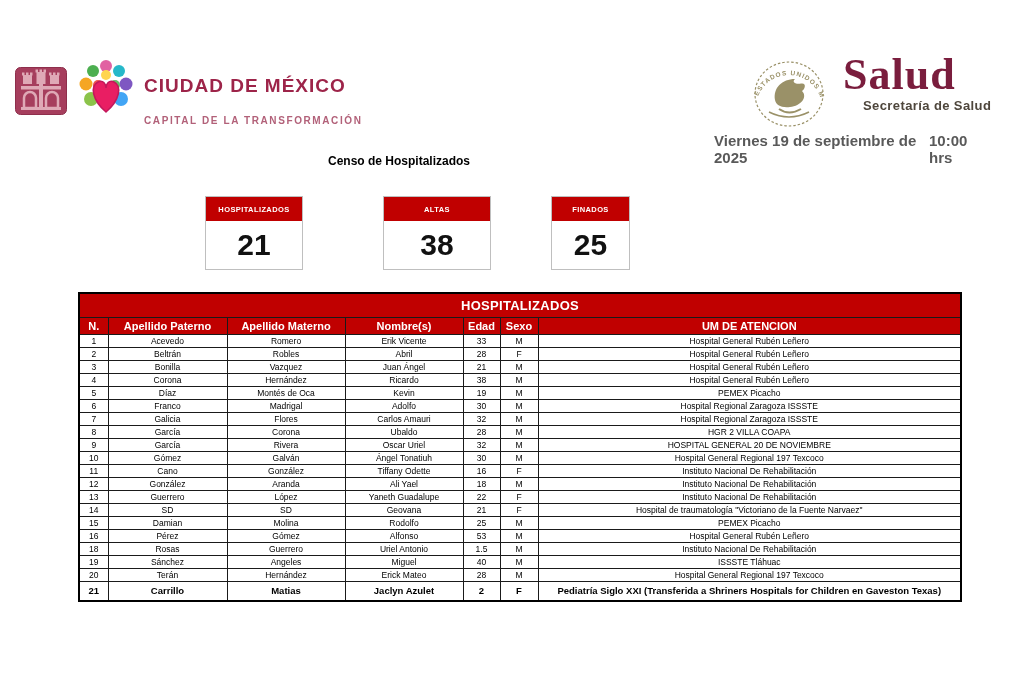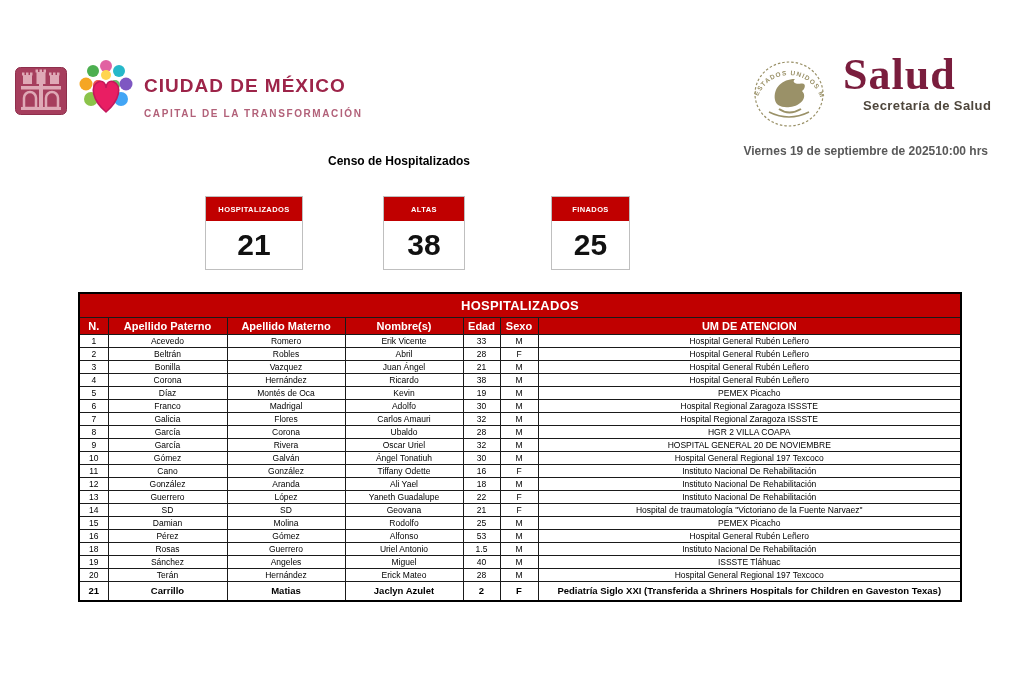--- a/index.html
+++ b/index.html
@@ -13,57 +13,57 @@
 
   
   .shield-logo { position:absolute; left:14px; top:66px; }
   .heart-logo  { position:absolute; left:78px; top:58px; }
 
   .cdmx-text { position:absolute; left:144px; top:75px; }
   .cdmx-title {
     font-size:19px; font-weight:bold; color:#9d2449; letter-spacing:1px;
   }
   .cdmx-subtitle {
-    margin-top:11px; font-size:10px; font-weight:bold; color:#b26179;
+    margin-top:18px; font-size:10px; font-weight:bold; color:#b26179;
     letter-spacing:1.6px;
   }
 
   .eagle-seal { position:absolute; left:733px; top:50px; }
 
   .salud-text { position:absolute; left:843px; top:54px; }
   .salud-title {
     font-family:"Liberation Serif", serif;
     font-size:44px; font-weight:bold; color:#7a1d3d; line-height:0.95;
     letter-spacing:1px;
   }
   .salud-subtitle {
     margin-top:2px; margin-left:20px;
     font-size:13px; font-weight:bold; color:#4e463c; letter-spacing:0.4px;
   }
 
   .datetime {
     position:absolute; left:714px; top:132px; width:274px;
-    display:flex; justify-content:flex-end;
-    font-size:12px; font-weight:bold; color:#595959;margin-top:12px;
+    display:flex; justify-content:space-between;
+    font-size:15px; font-weight:bold; color:#595959;
   }
 
   
   .page-title {
     position:absolute; left:328px; top:154px;
     font-size:12px; font-weight:bold; color:#000000;
   }
 
   
   .stat-card {
     position:absolute; top:196px; height:74px;
     border:1px solid #bfbfbf; background:#fff;
     display:flex; flex-direction:column;
   }
   .stat-card-1 { left:205px; width:98px; }
-  .stat-card-2 { left:383px; width:82px; }
+  .stat-card-2 { left:383px; width:108px; }
   .stat-card-3 { left:551px; width:79px; }
   .stat-label {
     height:24px; background:#c00000; color:#fff;
     font-size:7.5px; font-weight:bold; letter-spacing:0.4px;
     display:flex; align-items:center; justify-content:center;
   }
   .stat-value {
     flex:1; display:flex; align-items:center; justify-content:center;
     font-size:30px; font-weight:bold; color:#111;
   }

